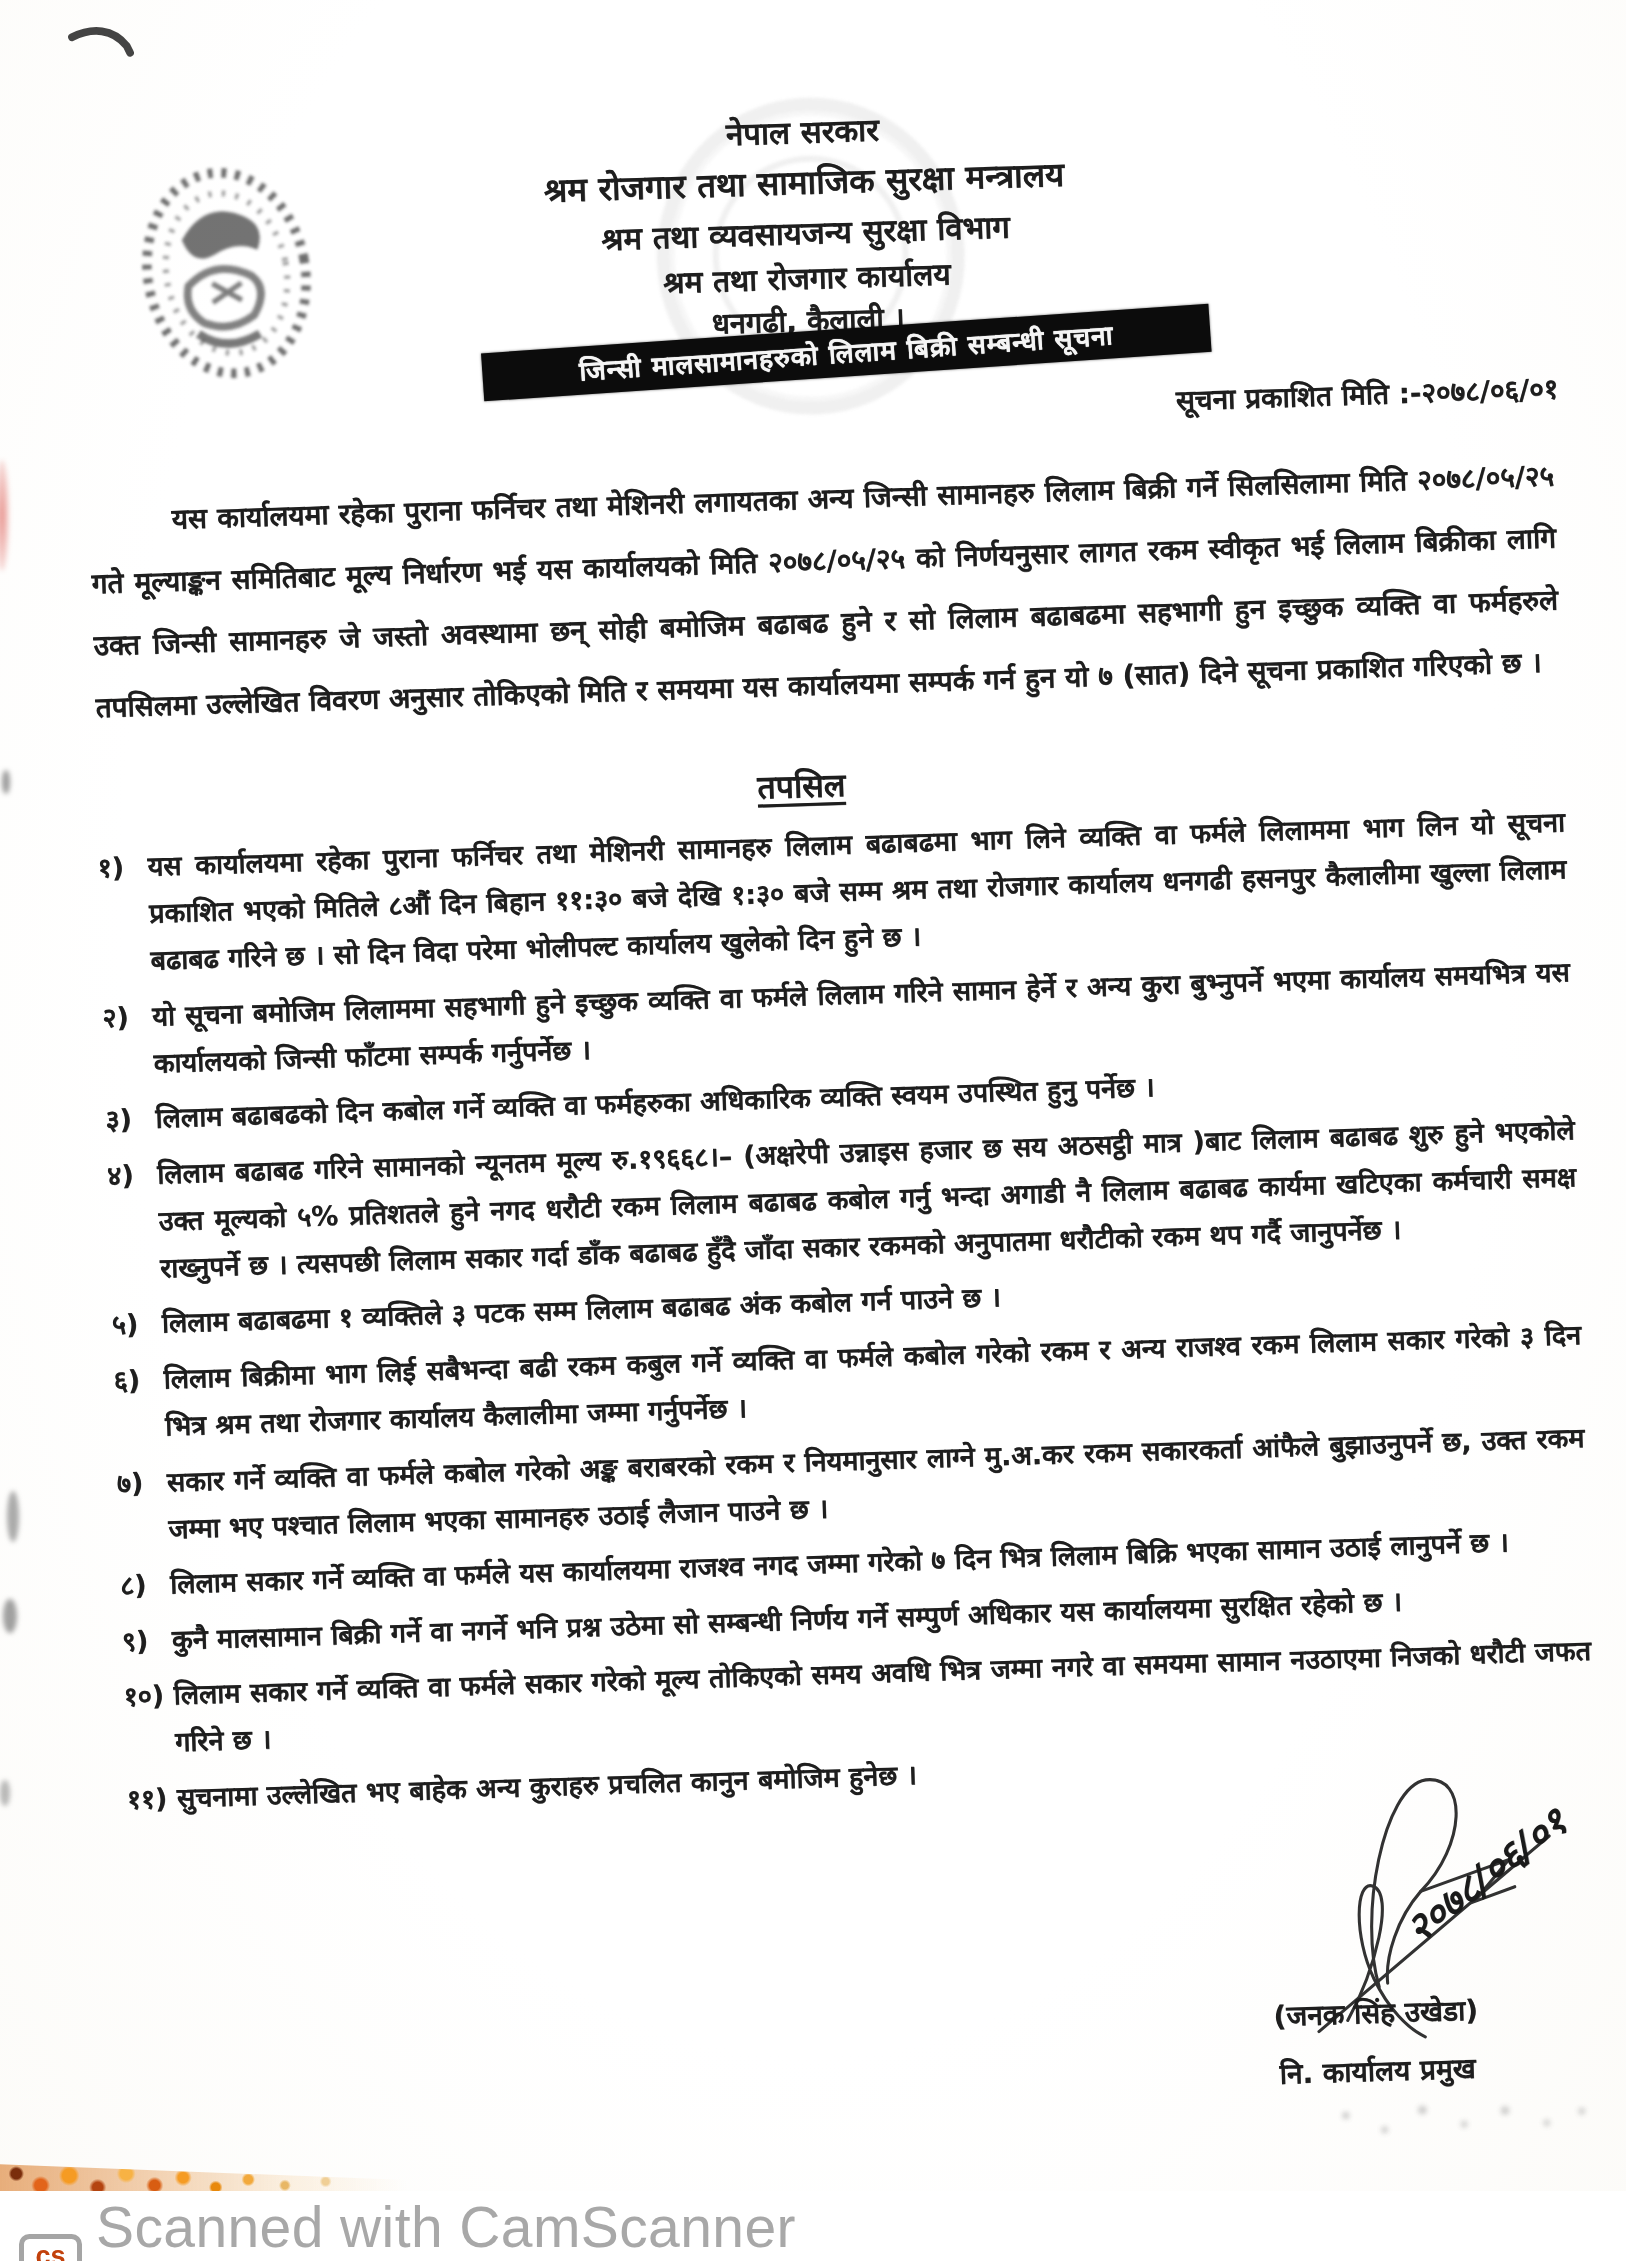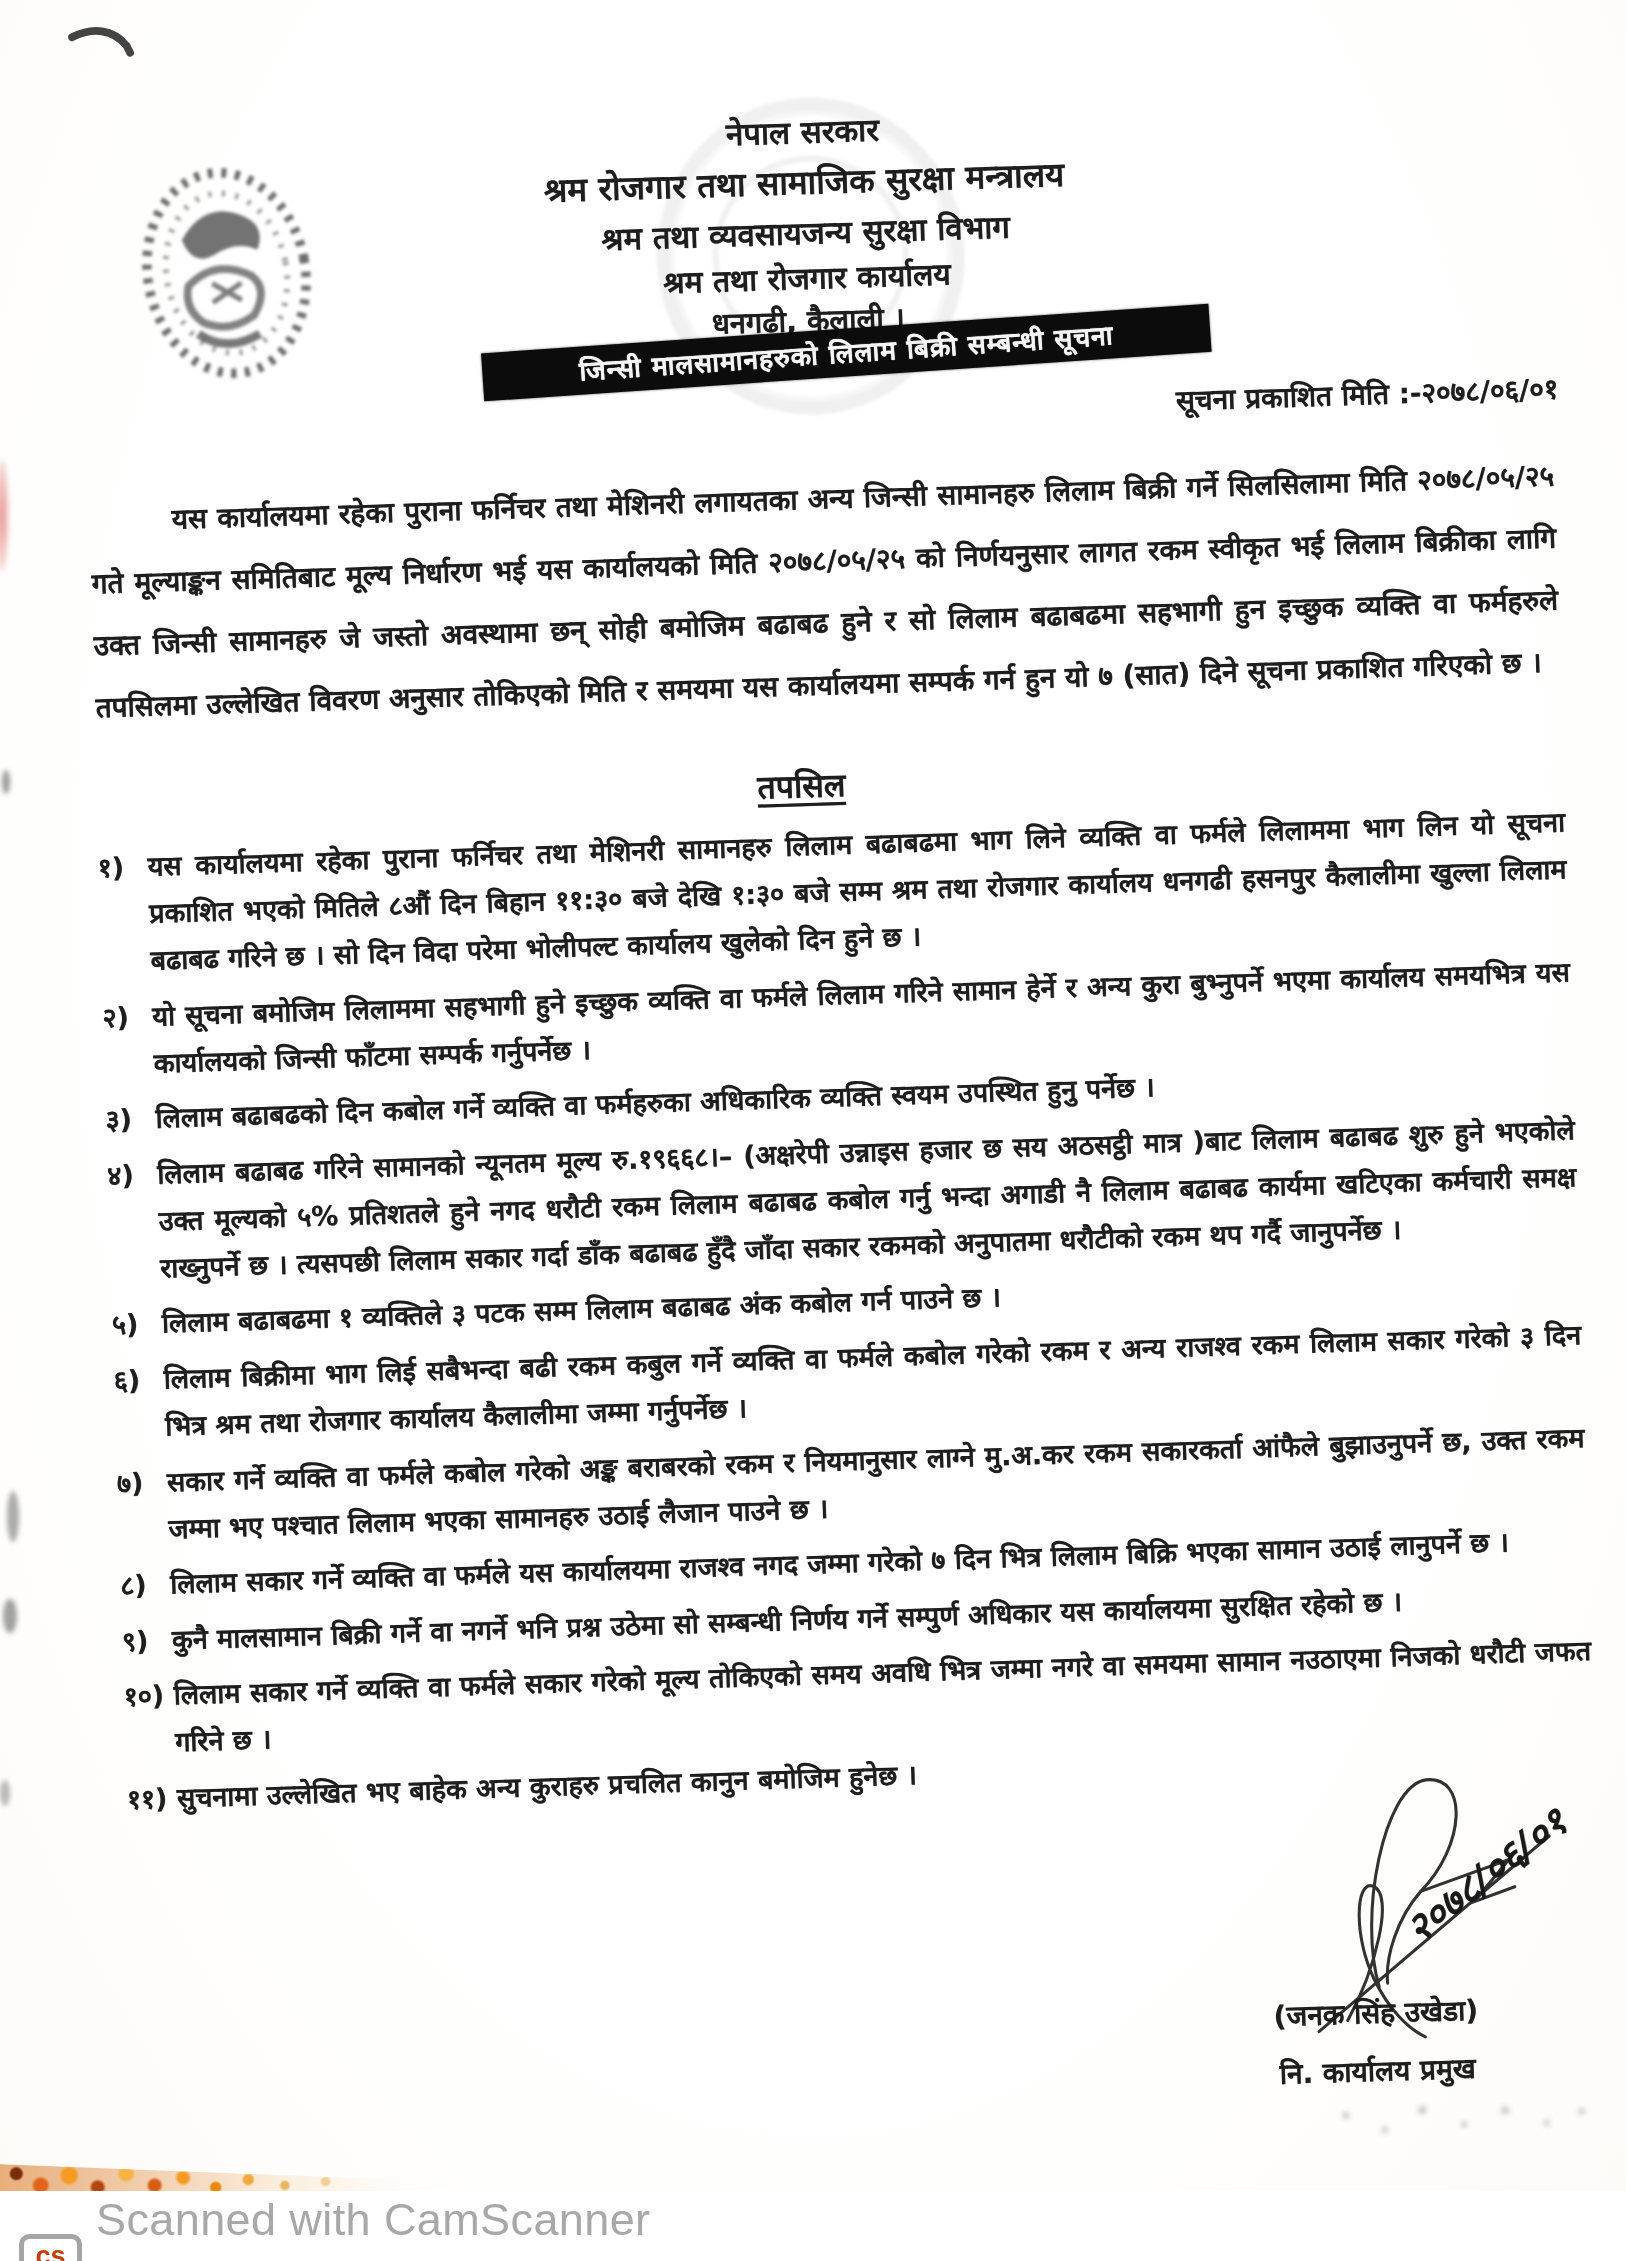--- a/index.html
+++ b/index.html
@@ -150,21 +150,21 @@
     border:5.1px solid #a5a5a5;border-radius:10.3px;box-sizing:border-box;
     color:#c2410c;font-weight:bold;font-size:27px;text-align:center;line-height:34px;
     font-family:"Liberation Sans",sans-serif;
     margin-top:36px;
   }
   .cs-icon .page-seg{
     position:absolute;left:6px;bottom:3.4px;width:41px;height:12px;background:#b3b3b3;border-radius:2.6px;
   }
   .cam-text{
     position:absolute;left:96px;top:3.4px;
-    font-family:"Liberation Sans",sans-serif;font-size:45px;color:#a8a8a8;letter-spacing:0.4px;
+    font-family:"Liberation Sans",sans-serif;font-size:57px;color:#a8a8a8;letter-spacing:0.4px;
   }
 </style>
 </head>
 <body>
 
 <div class="stage">
 
   <div class="wedge-tr"></div>
   <div class="edge-tint"></div>
 

